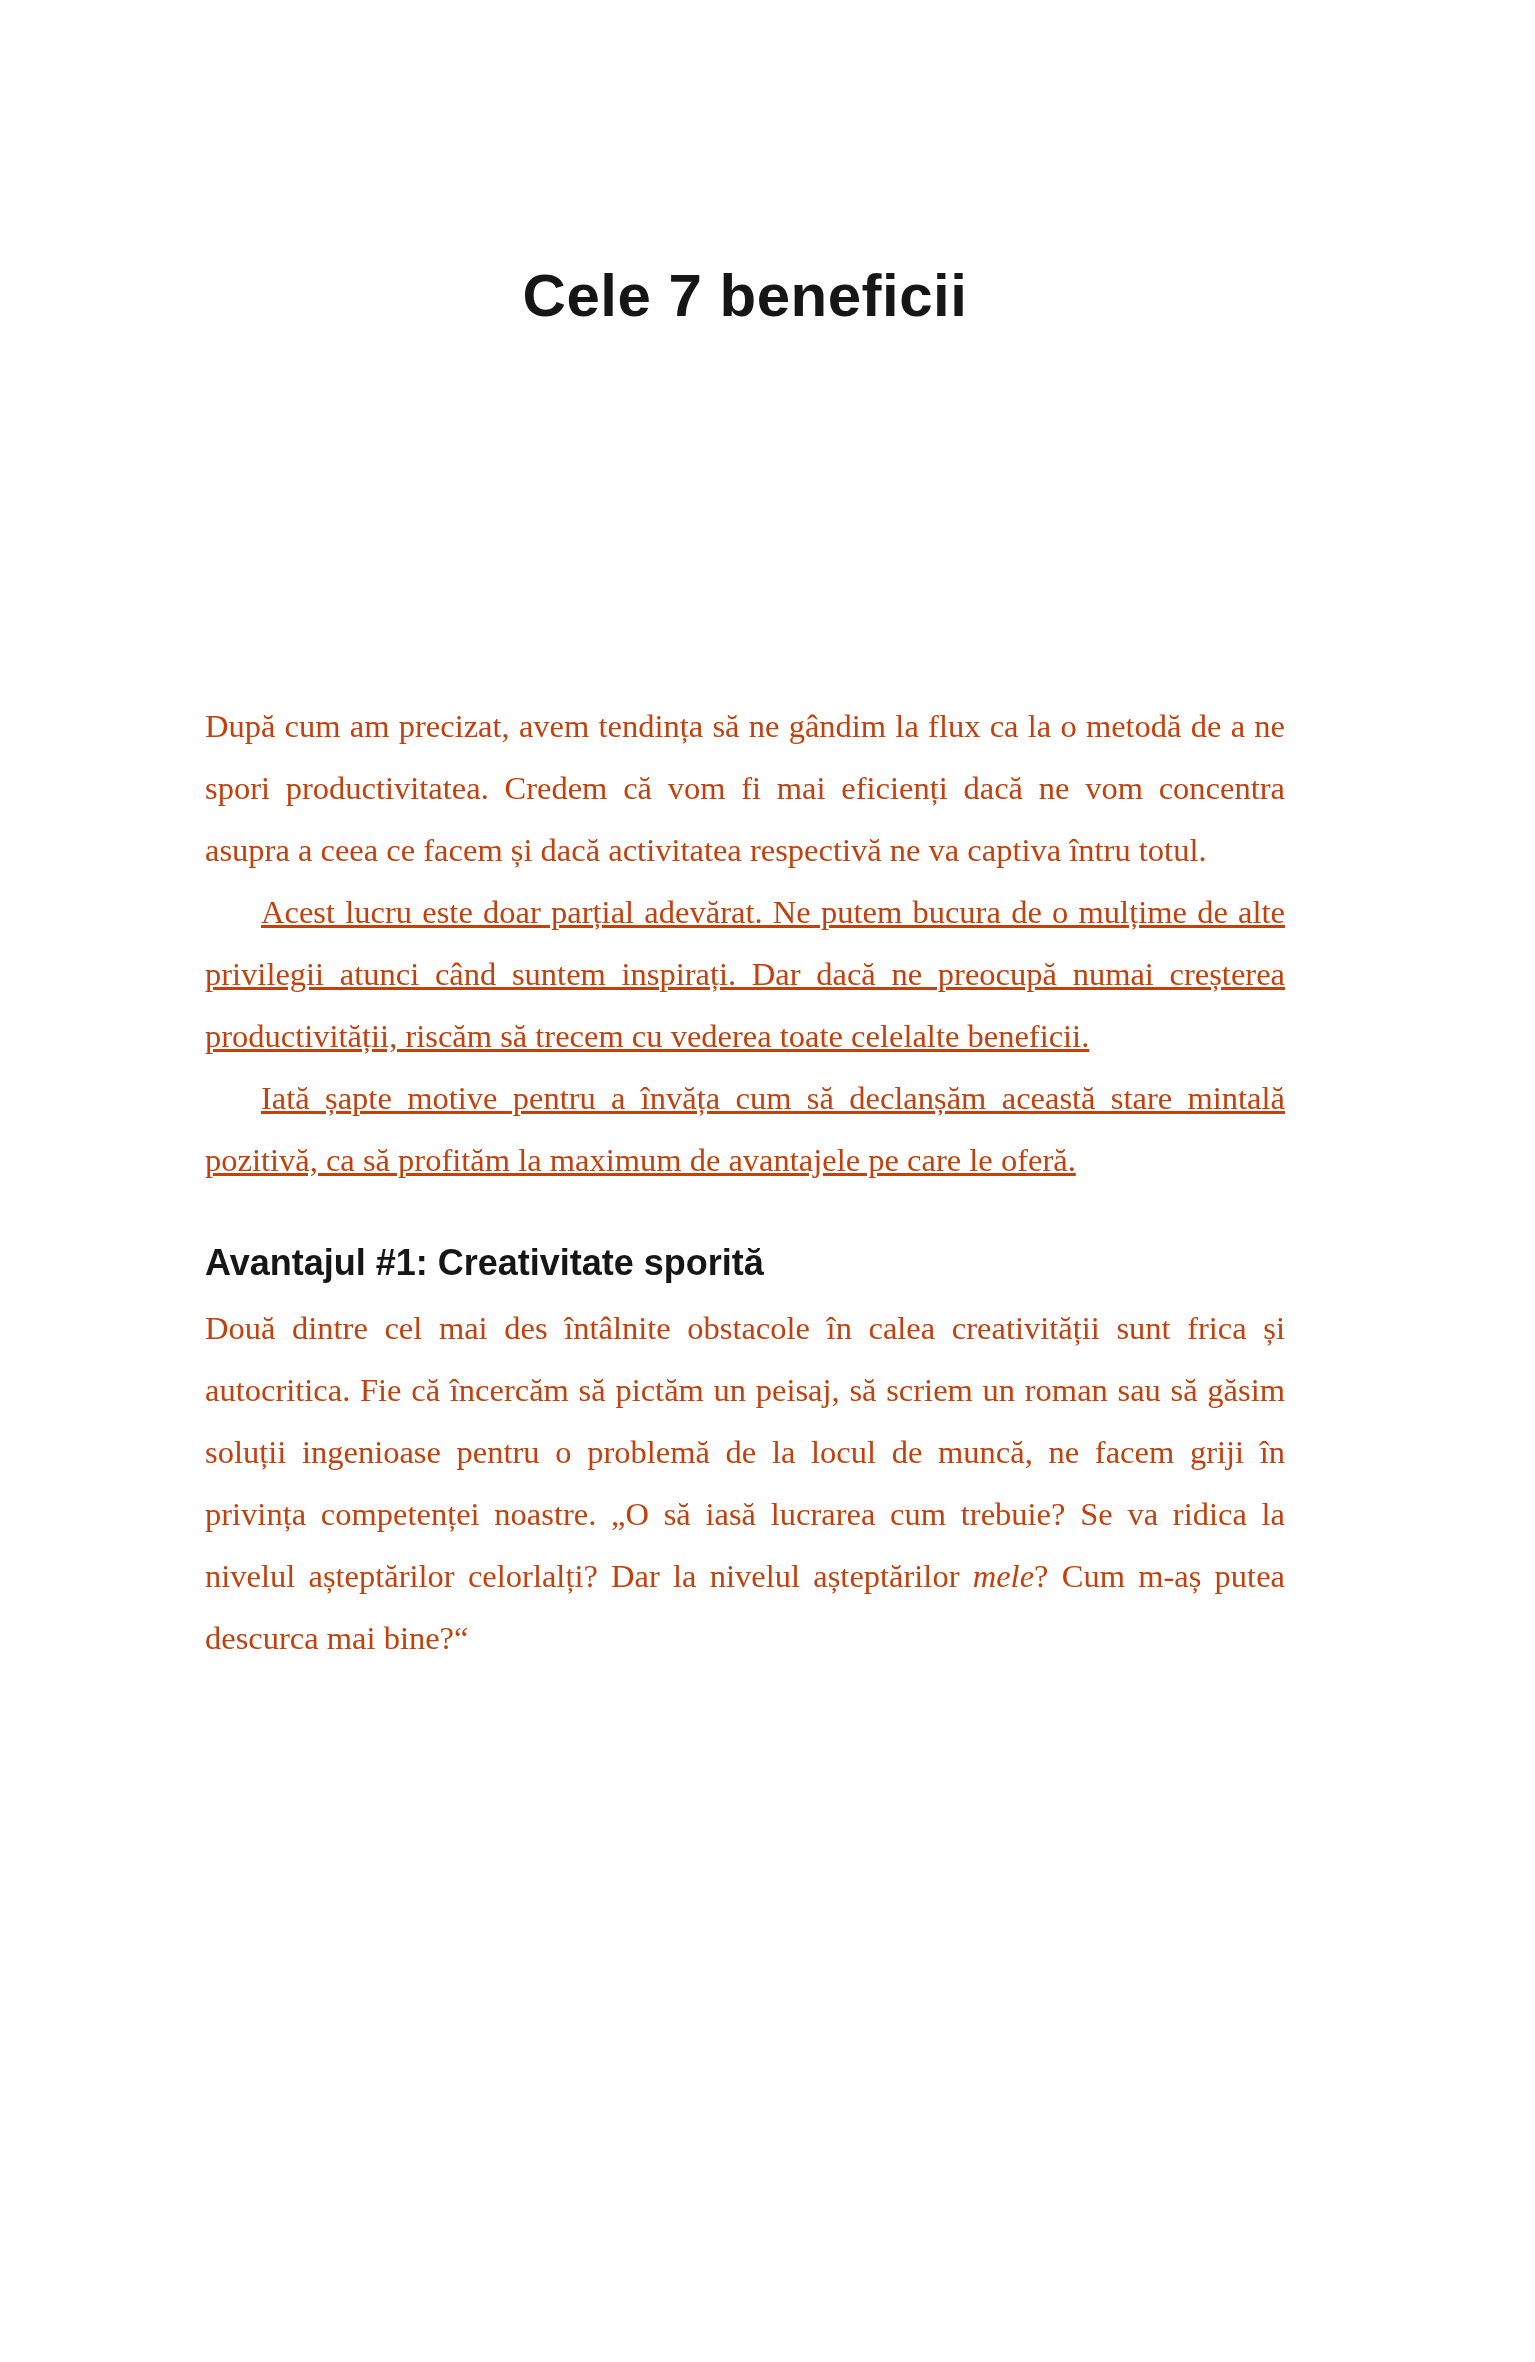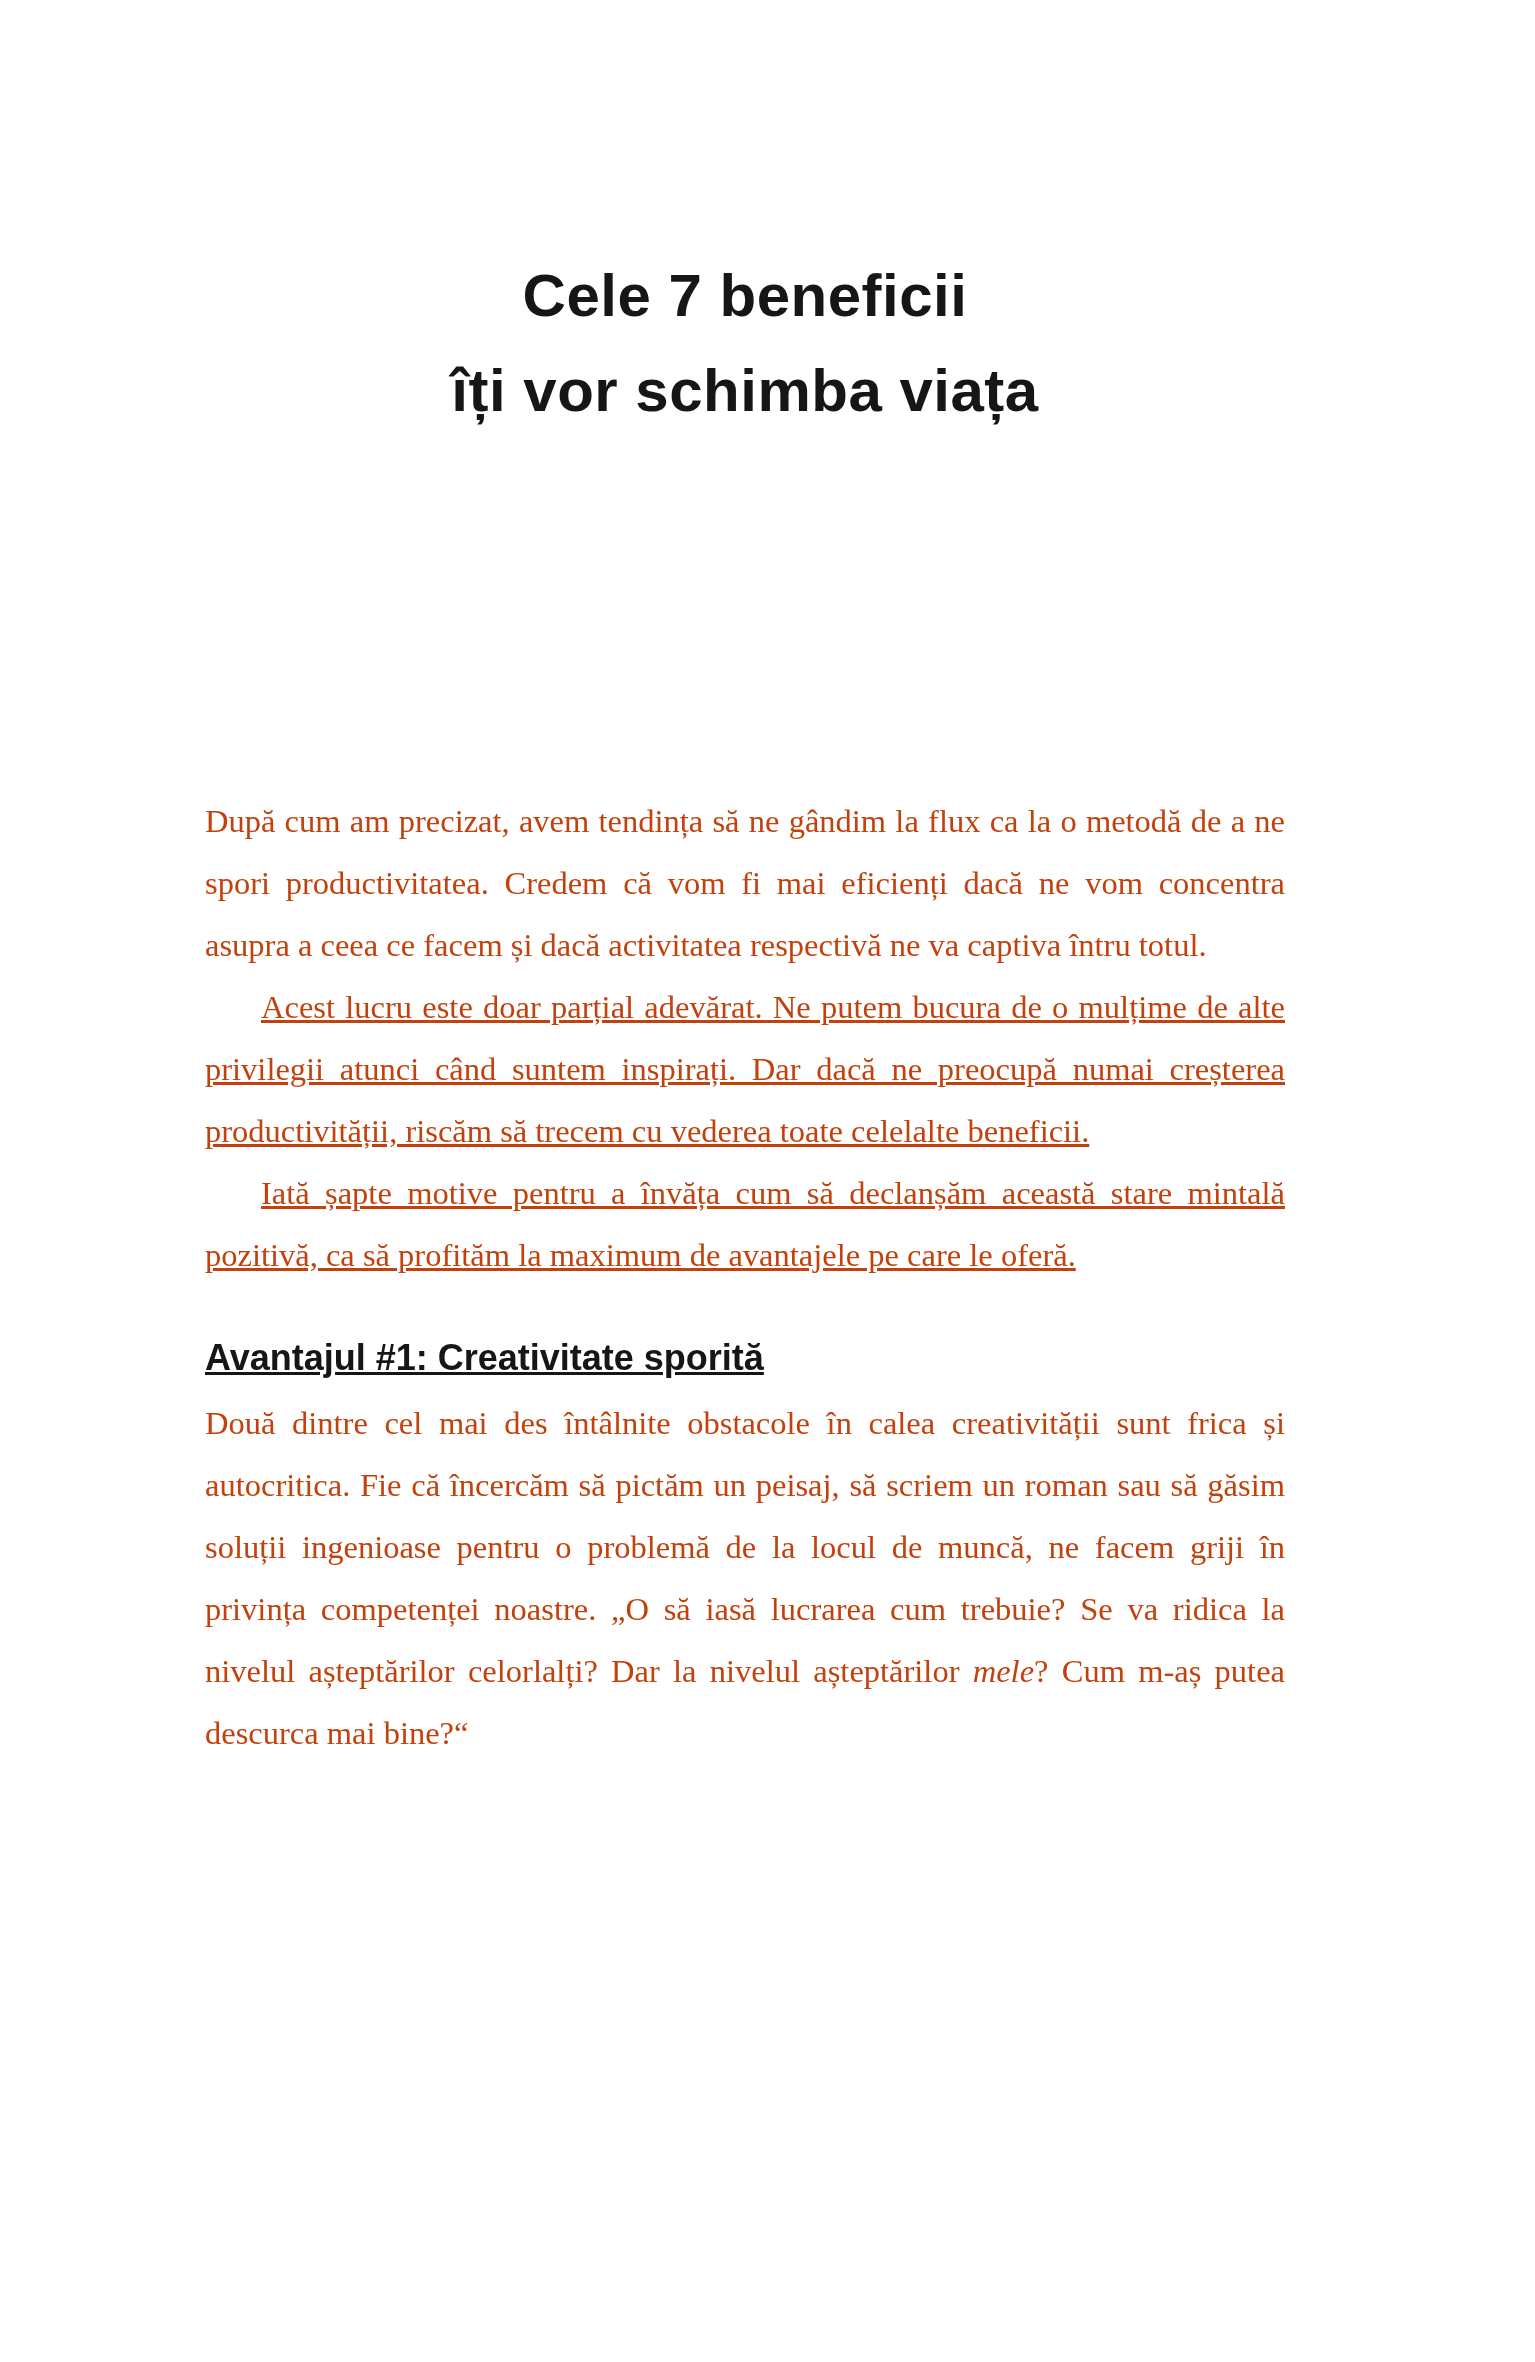--- a/index.html
+++ b/index.html
@@ -49,34 +49,32 @@
     text-decoration: underline;
   }
   .section-heading {
     margin: 46px 0 8px 0;
     font-family: "Liberation Sans", sans-serif;
     font-weight: 700;
     font-size: 36px;
     line-height: 52px;
     color: #161616;
     text-align: left;
-    text-decoration: underline;
   }
   .para em {
     font-style: italic;
   }
 </style>
 </head>
 <body>
 
 <div class="page">
 
   <h1 class="chapter-title">
     <span class="title-line">Cele 7 beneficii</span>
-    <span class="title-line">îți vor schimba viața</span>
   </h1>
 
   <div class="body-text">
 
     <p class="para">După cum am precizat, avem tendința să ne gândim la flux ca la o metodă de a ne spori productivitatea. Credem că vom fi mai eficienți dacă ne vom concentra asupra a ceea ce facem și dacă activitatea respectivă ne va captiva întru totul.</p>
 
     <p class="para indent">Acest lucru este doar parțial adevărat. Ne putem bucura de o mulțime de alte privilegii atunci când suntem inspirați. Dar dacă ne preocupă numai creșterea productivității, riscăm să trecem cu vederea toate celelalte beneficii.</p>
 
     <p class="para indent">Iată șapte motive pentru a învăța cum să declanșăm această stare mintală pozitivă, ca să profităm la maximum de avantajele pe care le oferă.</p>
 

